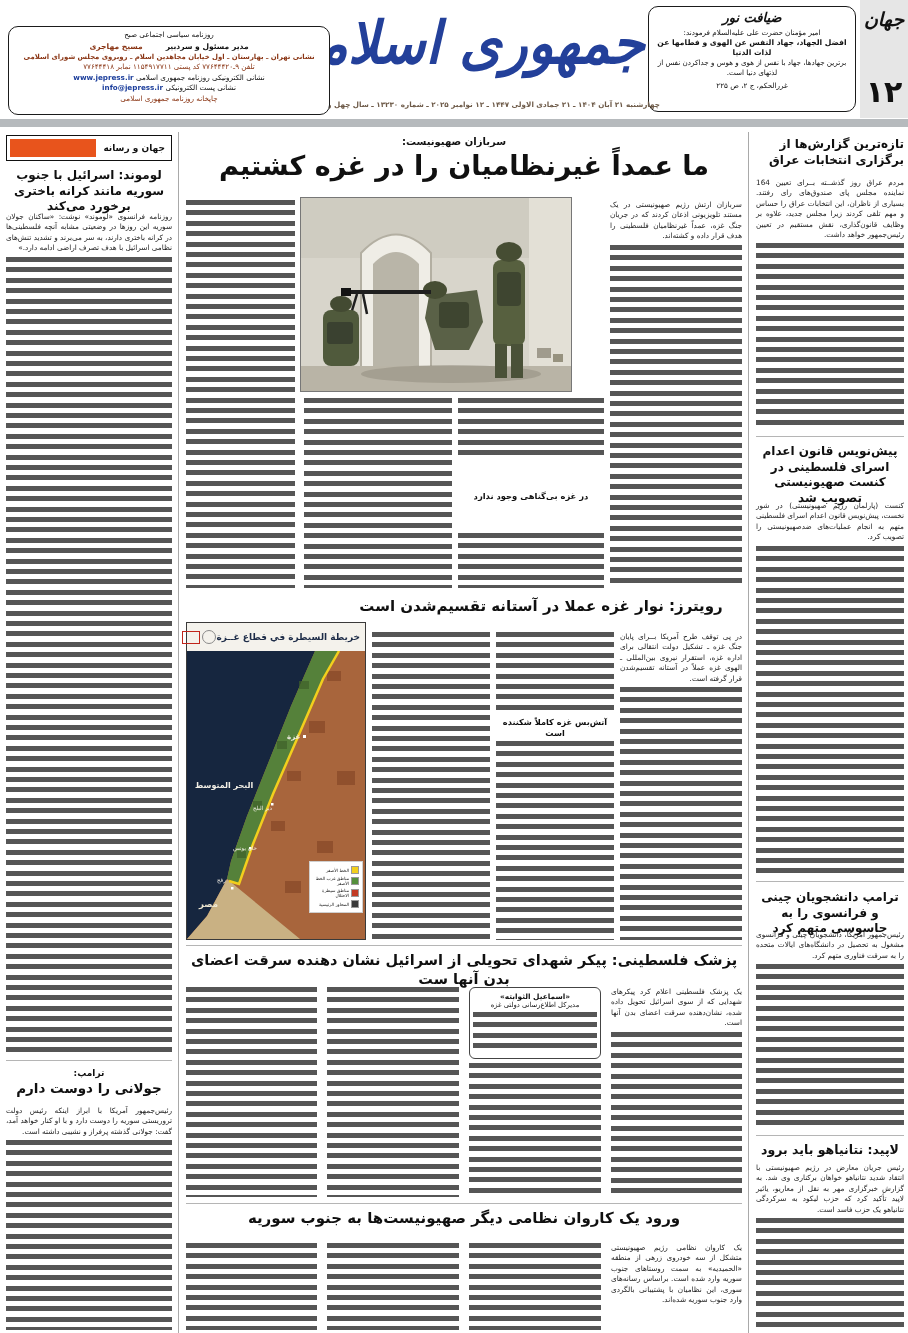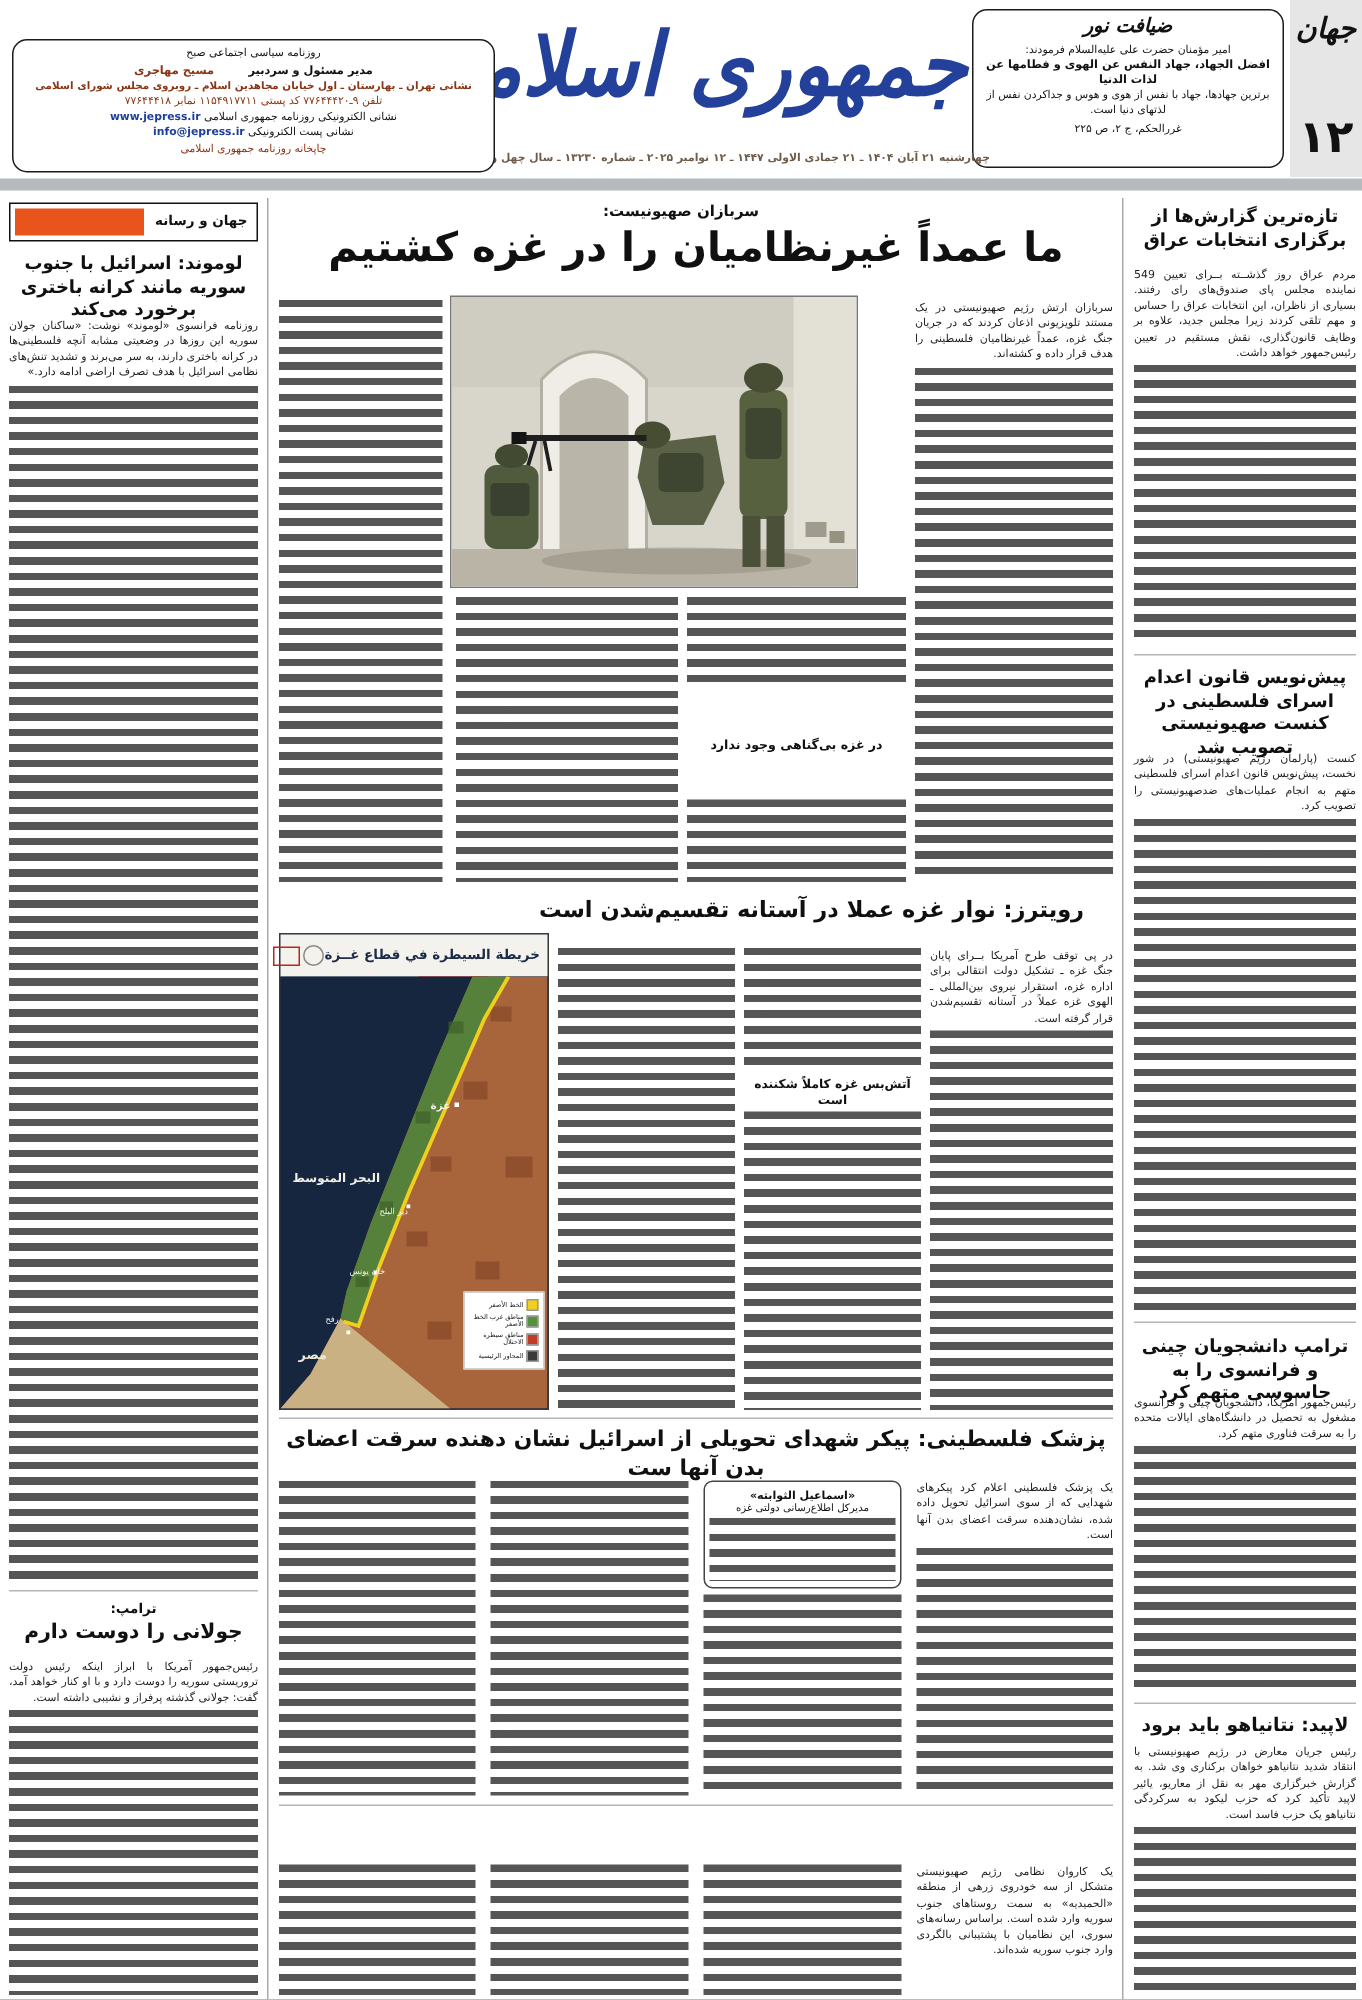--- a/index.html
+++ b/index.html
@@ -61,23 +61,23 @@
       <span class="b blue">info@jepress.ir</span>
     </div>
     <div class="c maroon" style="font-size:7.2px;line-height:10.5px;">چاپخانه روزنامه جمهوری اسلامی</div>
   </div>
 
   <div class="abs" style="right:0;top:119px;width:908px;height:8px;background:#b6babd;"></div>
 
   <div class="abs vrule" style="right:159px;top:132px;height:1201px;"></div>
   <div class="abs vrule" style="right:729px;top:132px;height:1201px;"></div>
 
-  <div class="abs c hl" style="right:4px;top:137px;width:148px;font-size:12px;">تازه‌ترین گزارش‌ها از برگزاری انتخابات عراق</div>
+  <div class="abs c hl" style="right:4px;top:137px;width:148px;font-size:12px;text-align:right;">تازه‌ترین گزارش‌ها از برگزاری انتخابات عراق</div>
   <div class="abs col" style="right:4px;top:178px;width:148px;height:252px;">
-    <div class="lead">مردم عراق روز گذشــته بــرای تعیین 549 نماینده مجلس پای صندوق‌های رای رفتند. بسیاری از ناظران، این انتخابات عراق را حساس و مهم تلقی کردند زیرا مجلس جدید، علاوه بر وظایف قانون‌گذاری، نقش مستقیم در تعیین رئیس‌جمهور خواهد داشت.</div>
+    <div class="lead">مردم عراق روز گذشــته بــرای تعیین 164 نماینده مجلس پای صندوق‌های رای رفتند. بسیاری از ناظران، این انتخابات عراق را حساس و مهم تلقی کردند زیرا مجلس جدید، علاوه بر وظایف قانون‌گذاری، نقش مستقیم در تعیین رئیس‌جمهور خواهد داشت.</div>
     <div class="greek" style="flex:1;margin-top:3px;"></div>
   </div>
   <div class="abs hrule" style="right:4px;top:436px;width:148px;"></div>
 
   <div class="abs c hl" style="right:4px;top:444px;width:148px;font-size:12px;">پیش‌نویس قانون اعدام اسرای فلسطینی در کنست صهیونیستی تصویب شد</div>
   <div class="abs col" style="right:4px;top:501px;width:148px;height:373px;">
     <div class="lead">کنست (پارلمان رژیم صهیونیستی) در شور نخست، پیش‌نویس قانون اعدام اسرای فلسطینی متهم به انجام عملیات‌های ضدصهیونیستی را تصویب کرد.</div>
     <div class="greek" style="flex:1;margin-top:3px;"></div>
   </div>
   <div class="abs hrule" style="right:4px;top:881px;width:148px;"></div>
@@ -230,20 +230,21 @@
       <div class="c b" style="font-size:7.4px;">«اسماعیل الثوابته»</div>
       <div class="c" style="font-size:6.8px;">مدیرکل اطلاع‌رسانی دولتی غزه</div>
       <div class="greek" style="height:42px;margin-top:3px;"></div>
     </div>
     <div class="greek" style="flex:1;"></div>
   </div>
   <div class="abs greek" style="right:449px;top:987px;width:132px;height:210px;"></div>
   <div class="abs greek" style="right:591px;top:987px;width:131px;height:210px;"></div>
 
   <div class="abs hrule" style="right:166px;top:1203px;width:556px;"></div>
+  <div class="abs c hl" style="right:166px;top:1209px;width:556px;font-size:15px;">ورود یک کاروان نظامی دیگر صهیونیست‌ها به جنوب سوریه</div>
   <div class="abs col" style="right:166px;top:1243px;width:131px;height:87px;">
     <div class="lead">یک کاروان نظامی رژیم صهیونیستی متشکل از سه خودروی زرهی از منطقه «الحمیدیه» به سمت روستاهای جنوب سوریه وارد شده است. براساس رسانه‌های سوری، این نظامیان با پشتیبانی بالگردی وارد جنوب سوریه شده‌اند.</div>
   </div>
   <div class="abs greek" style="right:307px;top:1243px;width:132px;height:87px;"></div>
   <div class="abs greek" style="right:449px;top:1243px;width:132px;height:87px;"></div>
   <div class="abs greek" style="right:591px;top:1243px;width:131px;height:87px;"></div>
 
   <div class="abs" style="right:736px;top:135px;width:166px;height:26px;border:1.3px solid #111;box-sizing:border-box;display:flex;align-items:stretch;padding:3px;gap:4px;">
     <span class="c b" style="font-size:9px;align-self:center;padding:0 3px;white-space:nowrap;">جهان و رسانه</span>
     <span style="flex:1;background:#e8541c;display:inline-block;"></span>

